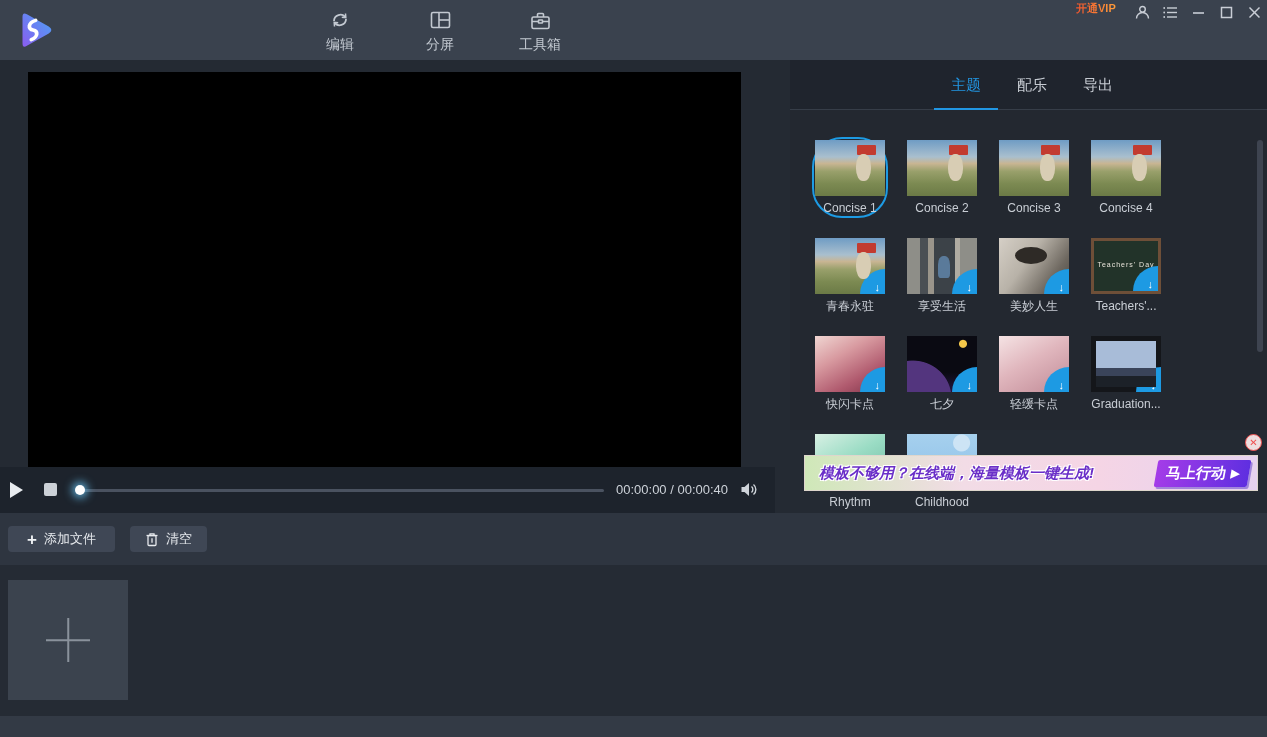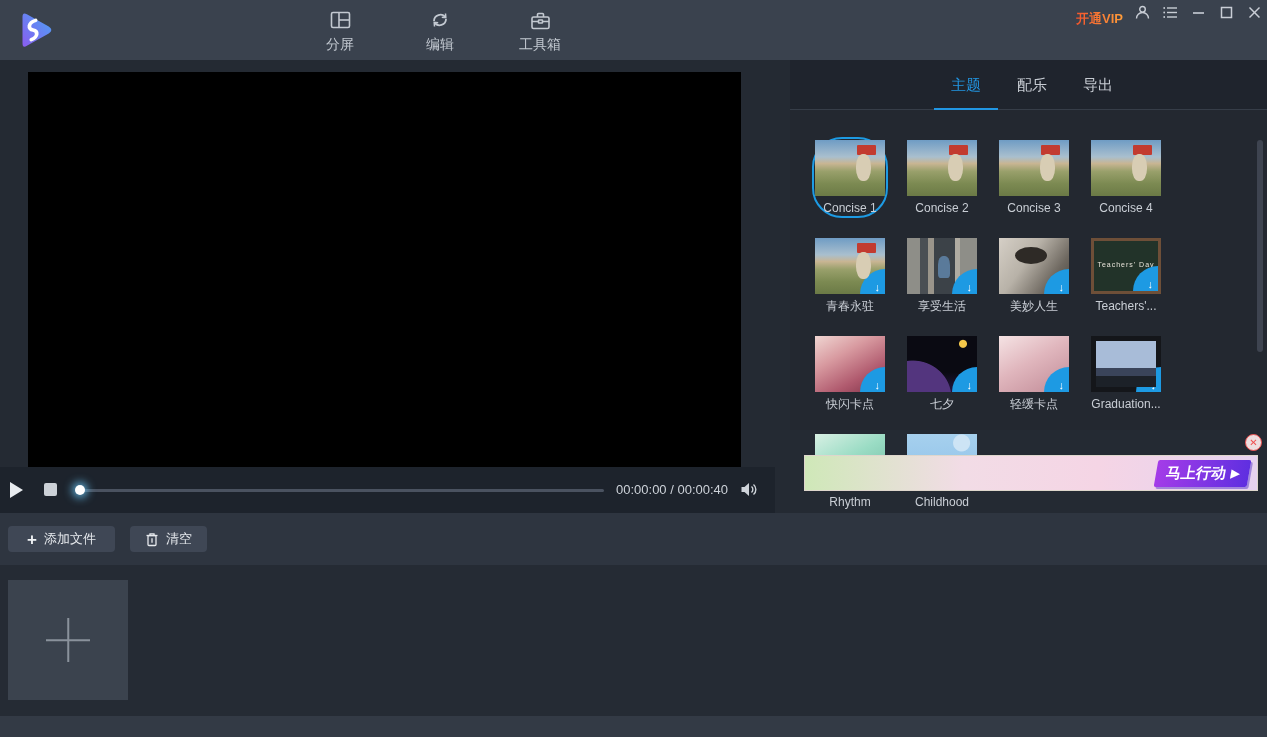--- a/index.html
+++ b/index.html
@@ -14,21 +14,21 @@
     color:#fff; font-size:19px; font-weight:bold; letter-spacing:.5px; }
   .nav-tabs { left:290px; top:0; height:60px; display:flex; }
   .nav-tab { width:100px; height:60px; display:flex; flex-direction:column; align-items:center;
     justify-content:center; gap:5px; color:#c3c9d1; font-size:14px; cursor:pointer;
     border-top:3px solid transparent; }
   .nav-tab.active { background:#2a313c; border-top-color:#1d9be4; }
   .nav-tab .ic { width:24px; height:22px; display:flex; align-items:center; justify-content:center; }
   .nav-tab.active .lbl { font-weight:bold;
     background:linear-gradient(90deg,#e09a5c,#78aede);
     -webkit-background-clip:text; background-clip:text; color:transparent; }
-  #vip { left:1076px; top:10px; font-size:13px; font-weight:bold;
+  #vip { left:1076px; top:1px; font-size:11px; font-weight:bold;
     background:linear-gradient(90deg,#f4562d,#ff9d3a);
     -webkit-background-clip:text; background-clip:text; color:transparent; cursor:pointer; }
   .winrow { top:4px; display:flex; align-items:center; gap:12px; left:1134px; }
   .winbtn { width:16px; height:16px; display:flex; align-items:center; justify-content:center; cursor:pointer; }
 
   
   #left { left:0; top:60px; width:775px; height:453px; background:#242a33; }
   #video { left:28px; top:12px; width:713px; height:395px; background:#000; }
   #controls { left:0; top:407px; width:775px; height:46px; background:#1d232c; }
   #play-btn { left:10px; top:15px; width:0; height:0; cursor:pointer;
@@ -131,38 +131,38 @@
           <stop offset="1" stop-color="#8a5cf0"></stop>
       </linearGradient>
     </defs>
     <path d="M12 9 Q12 3 17 6 L42 20 Q48 24 42 28 L17 42 Q12 45 12 39 Z" fill="url(#lg)"></path>
     <path d="M27 13 C18 16 18 23 24 24 C30 25 30 32 22 35" stroke="#fff" stroke-width="4.2" fill="none" stroke-linecap="round"></path>
   </svg>
 
   <div class="nav-tabs abs">
     <div class="nav-tab">
       <span class="ic">
-        <svg width="21" height="18" viewBox="0 0 21 18" fill="none" stroke="#c3c9d1" stroke-width="1.6">
-          <rect x="1.5" y="1.5" width="18" height="15" rx="1.5"></rect>
-          <line x1="9" y1="1.5" x2="9" y2="16.5"></line>
-          <line x1="9" y1="9" x2="19.5" y2="9"></line>
-        </svg>
-      </span>
-      <span class="lbl">分屏</span>
-    </div>
-    <div class="nav-tab">
-      <span class="ic">
         <svg width="20" height="20" viewBox="0 0 20 20" fill="none" stroke="#c3c9d1" stroke-width="1.8">
           <path d="M4 11 A6.3 6.3 0 0 1 15.5 7.5"></path>
           <path d="M16 9 A6.3 6.3 0 0 1 4.5 12.5"></path>
           <path d="M15.5 3.5 L15.8 7.6 L11.8 7.2" stroke-width="1.5"></path>
           <path d="M4.5 16.5 L4.2 12.4 L8.2 12.8" stroke-width="1.5"></path>
         </svg>
       </span>
       <span class="lbl">编辑</span>
+    </div>
+    <div class="nav-tab">
+      <span class="ic">
+        <svg width="21" height="18" viewBox="0 0 21 18" fill="none" stroke="#c3c9d1" stroke-width="1.6">
+          <rect x="1.5" y="1.5" width="18" height="15" rx="1.5"></rect>
+          <line x1="9" y1="1.5" x2="9" y2="16.5"></line>
+          <line x1="9" y1="9" x2="19.5" y2="9"></line>
+        </svg>
+      </span>
+      <span class="lbl">分屏</span>
     </div>
     <div class="nav-tab">
       <span class="ic">
         <svg width="21" height="19" viewBox="0 0 21 19" fill="none" stroke="#c3c9d1" stroke-width="1.6">
           <rect x="2" y="6" width="17" height="11.5" rx="1.5"></rect>
           <path d="M7.5 6 V3.5 Q7.5 2.5 8.5 2.5 H12.5 Q13.5 2.5 13.5 3.5 V6"></path>
           <path d="M2 10.5 H8.5 M12.5 10.5 H19"></path>
           <rect x="8.5" y="9" width="4" height="3" rx="0.5"></rect>
         </svg>
       </span>
@@ -357,20 +357,21 @@
         <div class="thumb">
 
           <span class="badge">↓</span>
         </div>
         <div class="tpl-label">Childhood</div>
       </div>
     </div>
     </div>
 
   <div id="banner" class="abs">
+    <span id="banner-text">模板不够用？在线端，海量模板一键生成!</span>
     <span id="banner-btn">
       <span>马上行动</span>
       <span class="arr">▶</span>
     </span>
   </div>
   <div id="banner-close" class="abs">✕</div>
   <div id="rp-scrollbar" class="abs"></div>
 </div>
 
 <div id="band" class="abs">

